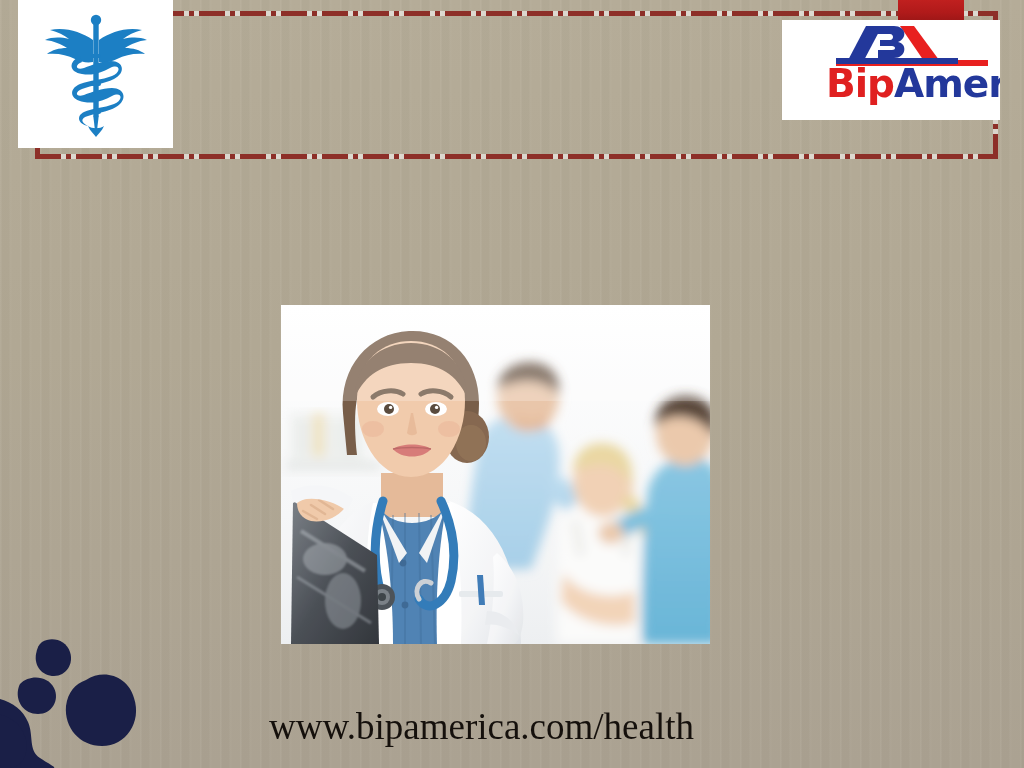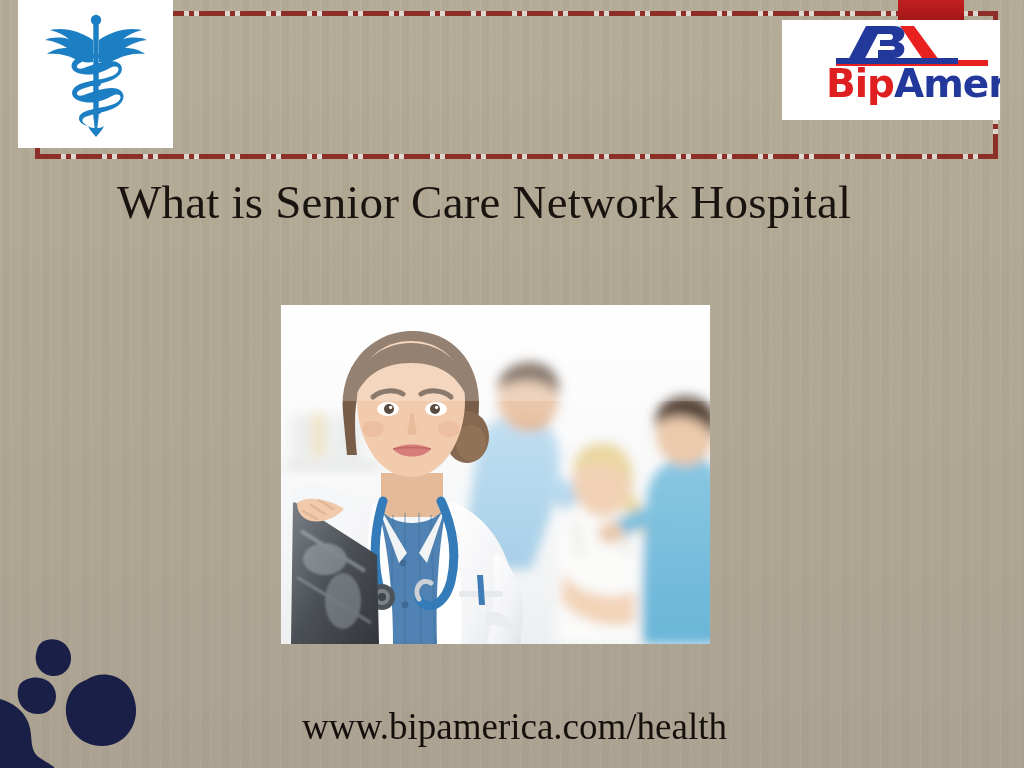--- a/index.html
+++ b/index.html
@@ -149,21 +149,21 @@
     width: 429px;
     height: 339px;
     background: #f7f8f8;
     overflow: hidden;
   }
   #photo-frame svg { display: block; }
 
   
   #footer-url {
     position: absolute;
-    left: 302px;
+    left: 269px;
     top: 705px;
     font-family: "Liberation Serif", serif;
     font-size: 37px;
     color: #15100c;
     white-space: nowrap;
   }
 
   
   #blob-cluster {
     position: absolute;
@@ -246,21 +246,20 @@
                  L108 20 C112 20 112 14 108 14 L94 14 Z" fill="#23389b"></path>
 
         <rect x="54" y="38" width="122" height="6" fill="#23389b"></rect>
       </svg>
       <div id="logo-wordmark">
         <span class="bip">Bip</span><span class="america">America</span>
       </div>
     </div>
   </div>
 
-  <h1 id="slide-title">What is Senior Care Network Hospital</h1>
 
   <div id="photo-frame">
     <svg width="429" height="339" viewBox="0 0 429 339" aria-hidden="true">
       <defs>
         <linearGradient id="bgWall" x1="0" y1="0" x2="0" y2="1">
           <stop offset="0" stop-color="#ffffff"></stop>
           <stop offset="0.62" stop-color="#f6f7f8"></stop>
           <stop offset="1" stop-color="#eceef0"></stop>
         </linearGradient>
         <linearGradient id="coat" x1="0" y1="0" x2="1" y2="1">

